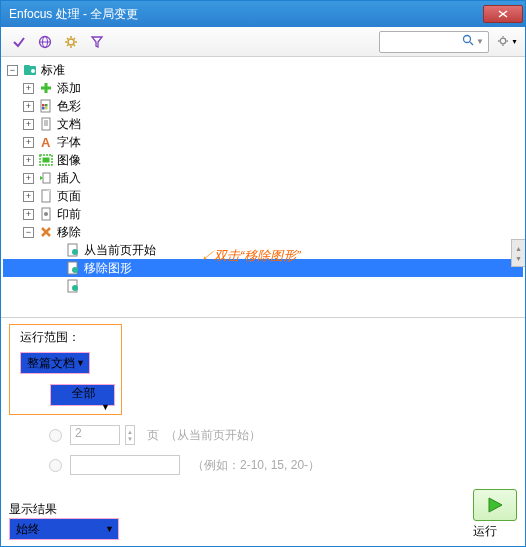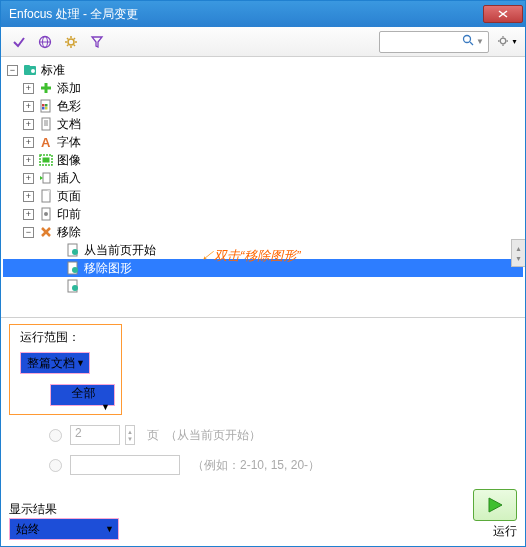--- a/index.html
+++ b/index.html
@@ -28,21 +28,21 @@
 .scope-group .lbl-row { margin-bottom: 6px; }
 .dropdown { border: 1px solid #f9a8d4; background: #1d4ed8; height: 22px; display: inline-flex; align-items: center; padding: 0 4px 0 6px; font-size: 12px; cursor: pointer; min-width: 60px; }
 .dropdown .arr { margin-left: auto; font-size: 9px; }
 .radio-row { display: flex; align-items: center; margin-top: 10px; margin-left: 40px; color: #aaa; gap: 6px; }
 .radio-row input[type=radio] { margin-right: 2px; }
 .radio-row .numbox { width: 50px; height: 20px; border: 1px solid #ccc; background: #fff; padding: 0 4px; color: #aaa; }
 .radio-row .spin { display: inline-flex; flex-direction: column; font-size: 6px; color: #aaa; line-height: 6px; border: 1px solid #ccc; padding: 1px; margin-left: -1px; height: 20px; justify-content: center; gap: 1px; }
 .radio-row .txtbox { width: 110px; height: 20px; border: 1px solid #ccc; background: #fff; }
 .result-row { margin-top: 14px; display: flex; align-items: flex-end; }
 .result-left { display: flex; flex-direction: column; }
-.run-area { margin-left: auto; text-align: right; }
+.run-area { margin-left: auto; text-align: left; }
 .run-btn { width: 44px; height: 32px; border: 1px solid #5aaa3a; background: linear-gradient(#eafbe0,#d2f2c0); border-radius: 3px; display: flex; align-items: center; justify-content: center; cursor: pointer; }
 .run-btn svg polygon { fill: #3fbf2f; stroke: #2a8a1f; stroke-width: 1; }
 .run-lbl { font-size: 12px; margin-top: 2px; }
 
 svg.sic { width: 14px; height: 14px; }
 .side-tab { position: absolute; right: 0; top: 182px; width: 14px; height: 28px; background: #e8e8e8; border: 1px solid #c0c0c0; border-right: none; display: flex; flex-direction: column; align-items: center; justify-content: center; font-size: 8px; color: #888; gap: 1px; }
 </style>
 </head>
 <body>
 

